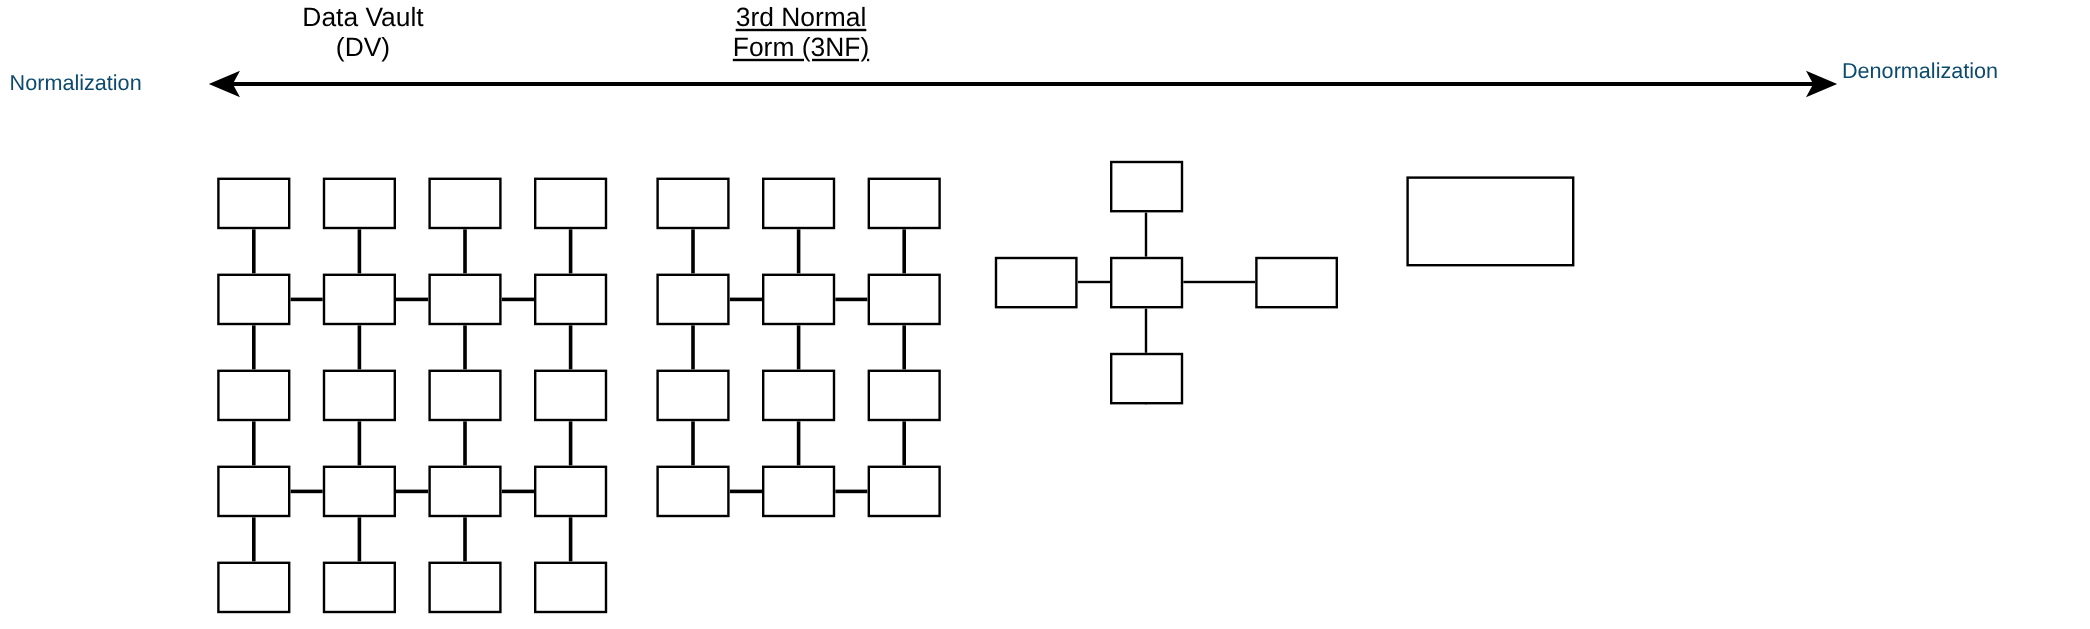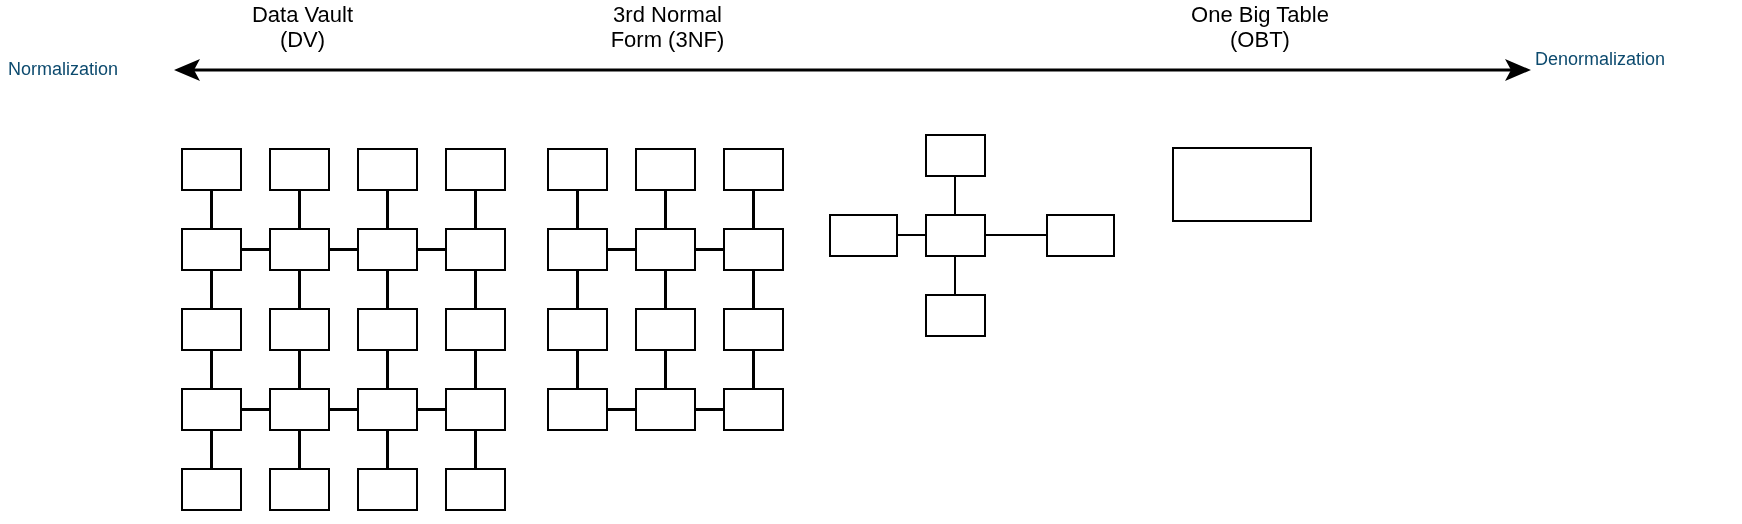--- a/index.html
+++ b/index.html
@@ -44,21 +44,21 @@
   .col-heading {
     position: absolute;
     top: 2px;
     text-align: center;
     font-size: 22px;
     line-height: 25px;
     color: #000000;
     white-space: pre-line;
   }
   #heading-dv   { left: 180px;  width: 245px; }
-  #heading-3nf  { left: 545px;  width: 245px; }
+  #heading-3nf  { left: 545px;  width: 245px; text-decoration: underline; }
   #heading-dim  { left: 830px;  width: 245px; }
   #heading-obt  { left: 1125px; width: 270px; }
 
   
   .model-group {
     position: absolute;
     top: 0;
     left: 0;
   }
   .node-box {
@@ -88,22 +88,20 @@
     <polygon points="4,18 30,7 24,18 30,29" fill="#000000"></polygon>
     <polygon points="1361,18 1335,7 1341,18 1335,29" fill="#000000"></polygon>
   </svg>
 
   <div id="axis-right-label" class="axis-end-label">Denormalization</div>
 
   <div id="heading-dv" class="col-heading">Data Vault
 (DV)</div>
   <div id="heading-3nf" class="col-heading">3rd Normal
 Form (3NF)</div>
-  <div id="heading-obt" class="col-heading">One Big Table
-(OBT)</div>
 
   <div id="models" class="model-group">
       <div class="node-box" style="left: 181px; top: 148px; width: 61px; height: 43px;"></div>
       <div class="link v" style="left: 210.25px; top: 191px; height: 37px;"></div>
       <div class="node-box" style="left: 269px; top: 148px; width: 61px; height: 43px;"></div>
       <div class="link v" style="left: 298.25px; top: 191px; height: 37px;"></div>
       <div class="node-box" style="left: 357px; top: 148px; width: 61px; height: 43px;"></div>
       <div class="link v" style="left: 386.25px; top: 191px; height: 37px;"></div>
       <div class="node-box" style="left: 445px; top: 148px; width: 61px; height: 43px;"></div>
       <div class="link v" style="left: 474.25px; top: 191px; height: 37px;"></div>

